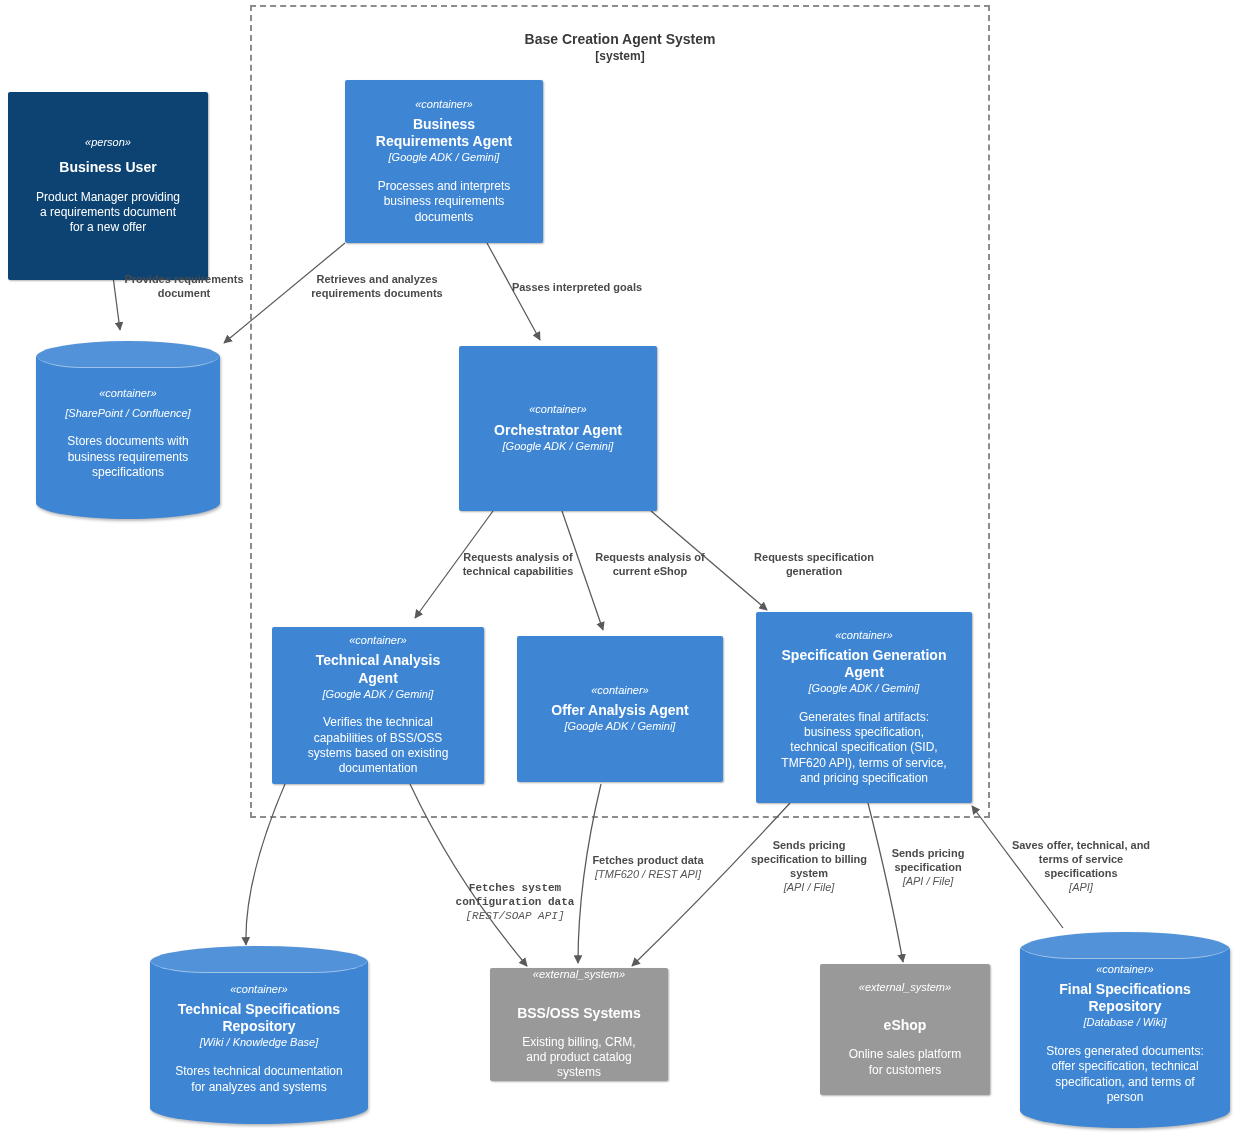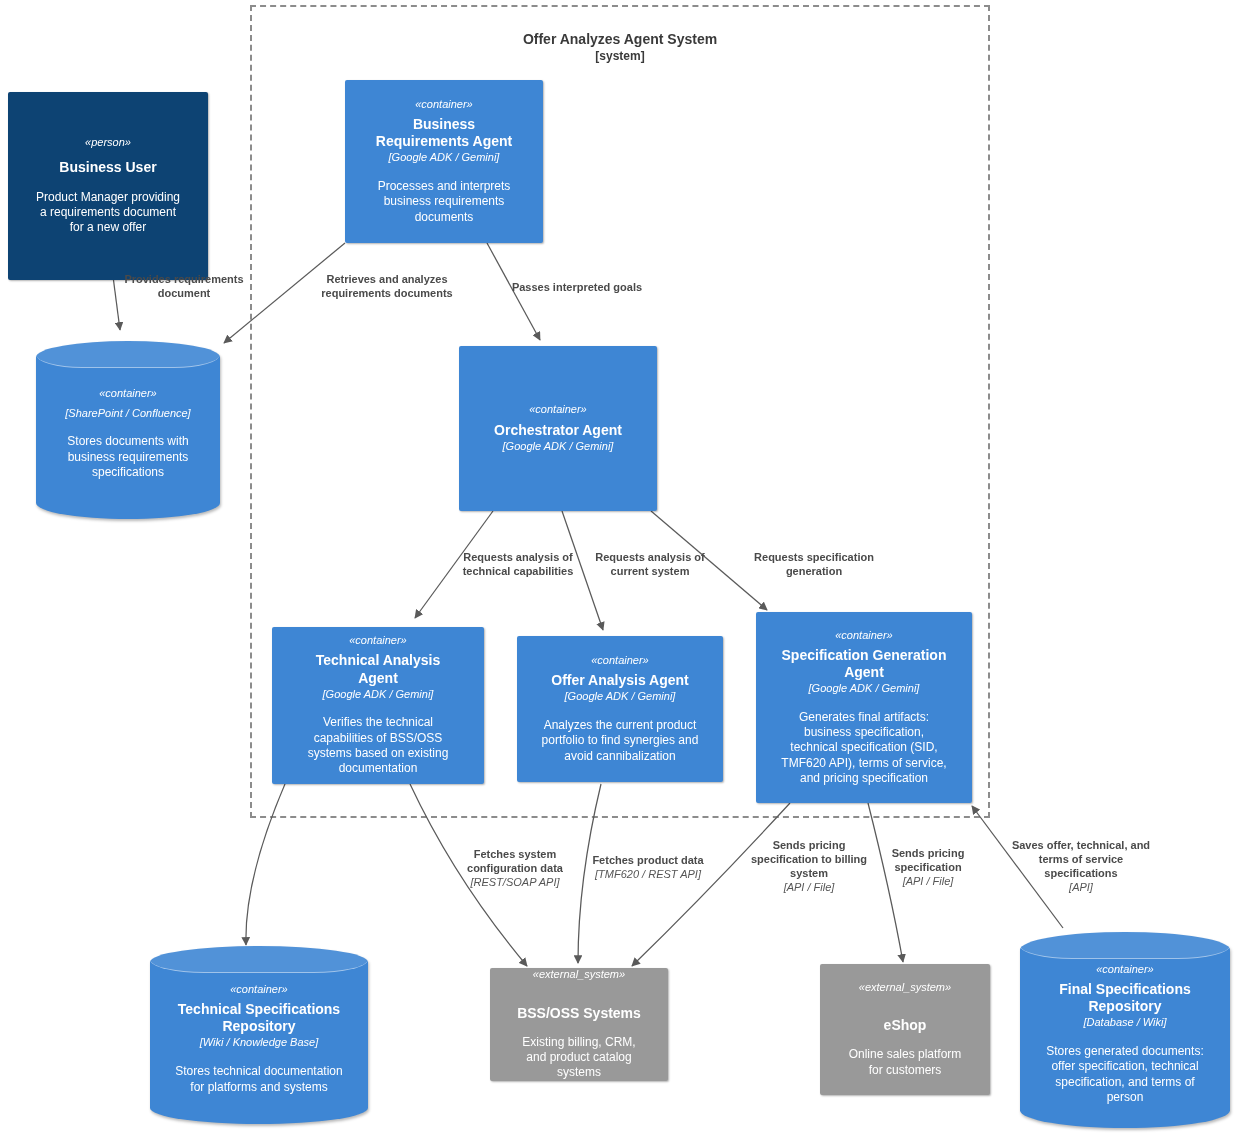--- a/index.html
+++ b/index.html
@@ -88,21 +88,21 @@
   .edge-label .tech-label{
     display:block;font-style:italic;font-weight:normal;color:#555555;
   }
 </style>
 </head>
 <body>
 
 <div id="canvas">
 
   <div class="boundary" style="left:250px;top:5px;width:740px;height:813px;"></div>
-  <div class="boundary-title" style="left:250px;top:31px;width:740px;">Offer Analyzes Agent System</div>
+  <div class="boundary-title" style="left:250px;top:31px;width:740px;">Base Creation Agent System</div>
   <div class="boundary-subtitle" style="left:250px;top:49px;width:740px;">[system]</div>
 
   <svg class="edges" viewBox="0 0 1249 1148">
     <defs>
       <marker id="arrow" viewBox="0 0 10 10" refX="9" refY="5" markerWidth="7" markerHeight="7" orient="auto-start-reverse">
         <path d="M 0 0 L 10 5 L 0 10 z" fill="#5a5a5a"></path>
       </marker>
     </defs>
     <g fill="none" stroke="#5a5a5a" stroke-width="1.25" marker-end="url(#arrow)">
 
@@ -162,36 +162,35 @@
     <div class="stereotype">«container»</div>
     <div class="nodename">Technical Analysis Agent</div>
     <div class="tech">[Google ADK / Gemini]</div>
     <div class="descr">Verifies the technical capabilities of BSS/OSS systems based on existing documentation</div>
   </div>
 
   <div class="node container" style="left:517px;top:636px;width:206px;height:146px;">
     <div class="stereotype">«container»</div>
     <div class="nodename">Offer Analysis Agent</div>
     <div class="tech">[Google ADK / Gemini]</div>
-    <div class="descr">Analyzes the current product portfolio to find synergies and avoid cannibalization</div>
   </div>
 
   <div class="node container" style="left:756px;top:612px;width:216px;height:191px;">
     <div class="stereotype">«container»</div>
     <div class="nodename">Specification Generation Agent</div>
     <div class="tech">[Google ADK / Gemini]</div>
     <div class="descr">Generates final artifacts: business specification, technical specification (SID, TMF620 API), terms of service, and pricing specification</div>
   </div>
 
   <div class="node container cylinder" style="left:150px;top:946px;width:218px;height:178px;">
     <div class="cyl-top"></div>
     <div class="stereotype">«container»</div>
     <div class="nodename">Technical Specifications Repository</div>
     <div class="tech">[Wiki / Knowledge Base]</div>
-    <div class="descr">Stores technical documentation for platforms and systems</div>
+    <div class="descr">Stores technical documentation for analyzes and systems</div>
   </div>
 
   <div class="node external" style="left:490px;top:968px;width:178px;height:113px;">
     <div class="stereotype">«external_system»</div>
     <div class="nodename">BSS/OSS Systems</div>
     <div class="descr">Existing billing, CRM, and product catalog systems</div>
   </div>
 
   <div class="node external" style="left:820px;top:964px;width:170px;height:131px;">
     <div class="stereotype">«external_system»</div>
@@ -204,42 +203,42 @@
     <div class="stereotype">«container»</div>
     <div class="nodename">Final Specifications Repository</div>
     <div class="tech">[Database / Wiki]</div>
     <div class="descr">Stores generated documents: offer specification, technical specification, and terms of person</div>
   </div>
 
   <div class="edge-label" style="left:108px;top:272px;width:152px;">
     <span>Provides requirements document</span>
   </div>
 
-  <div class="edge-label" style="left:305px;top:272px;width:164px;">
+  <div class="edge-label" style="left:295px;top:272px;width:164px;">
     <span>Retrieves and analyzes requirements documents</span>
   </div>
 
   <div class="edge-label" style="left:502px;top:280px;width:150px;">
     <span>Passes interpreted goals</span>
   </div>
 
   <div class="edge-label" style="left:451px;top:550px;width:134px;">
     <span>Requests analysis of technical capabilities</span>
   </div>
 
   <div class="edge-label" style="left:585px;top:550px;width:130px;">
-    <span>Requests analysis of current system</span>
+    <span>Requests analysis of current eShop</span>
   </div>
 
   <div class="edge-label" style="left:740px;top:550px;width:148px;">
     <span>Requests specification generation</span>
   </div>
 
 
-  <div class="edge-label" style="left:454px;top:847px;width:122px;">
+  <div class="edge-label" style="left:454px;top:881px;width:122px;font-family:Liberation Mono, monospace;">
     <span>Fetches system configuration data</span>
     <span class="tech-label">[REST/SOAP API]</span>
   </div>
 
   <div class="edge-label" style="left:583px;top:853px;width:130px;">
     <span>Fetches product data</span>
     <span class="tech-label">[TMF620 / REST API]</span>
   </div>
 
   <div class="edge-label" style="left:744px;top:838px;width:130px;">

